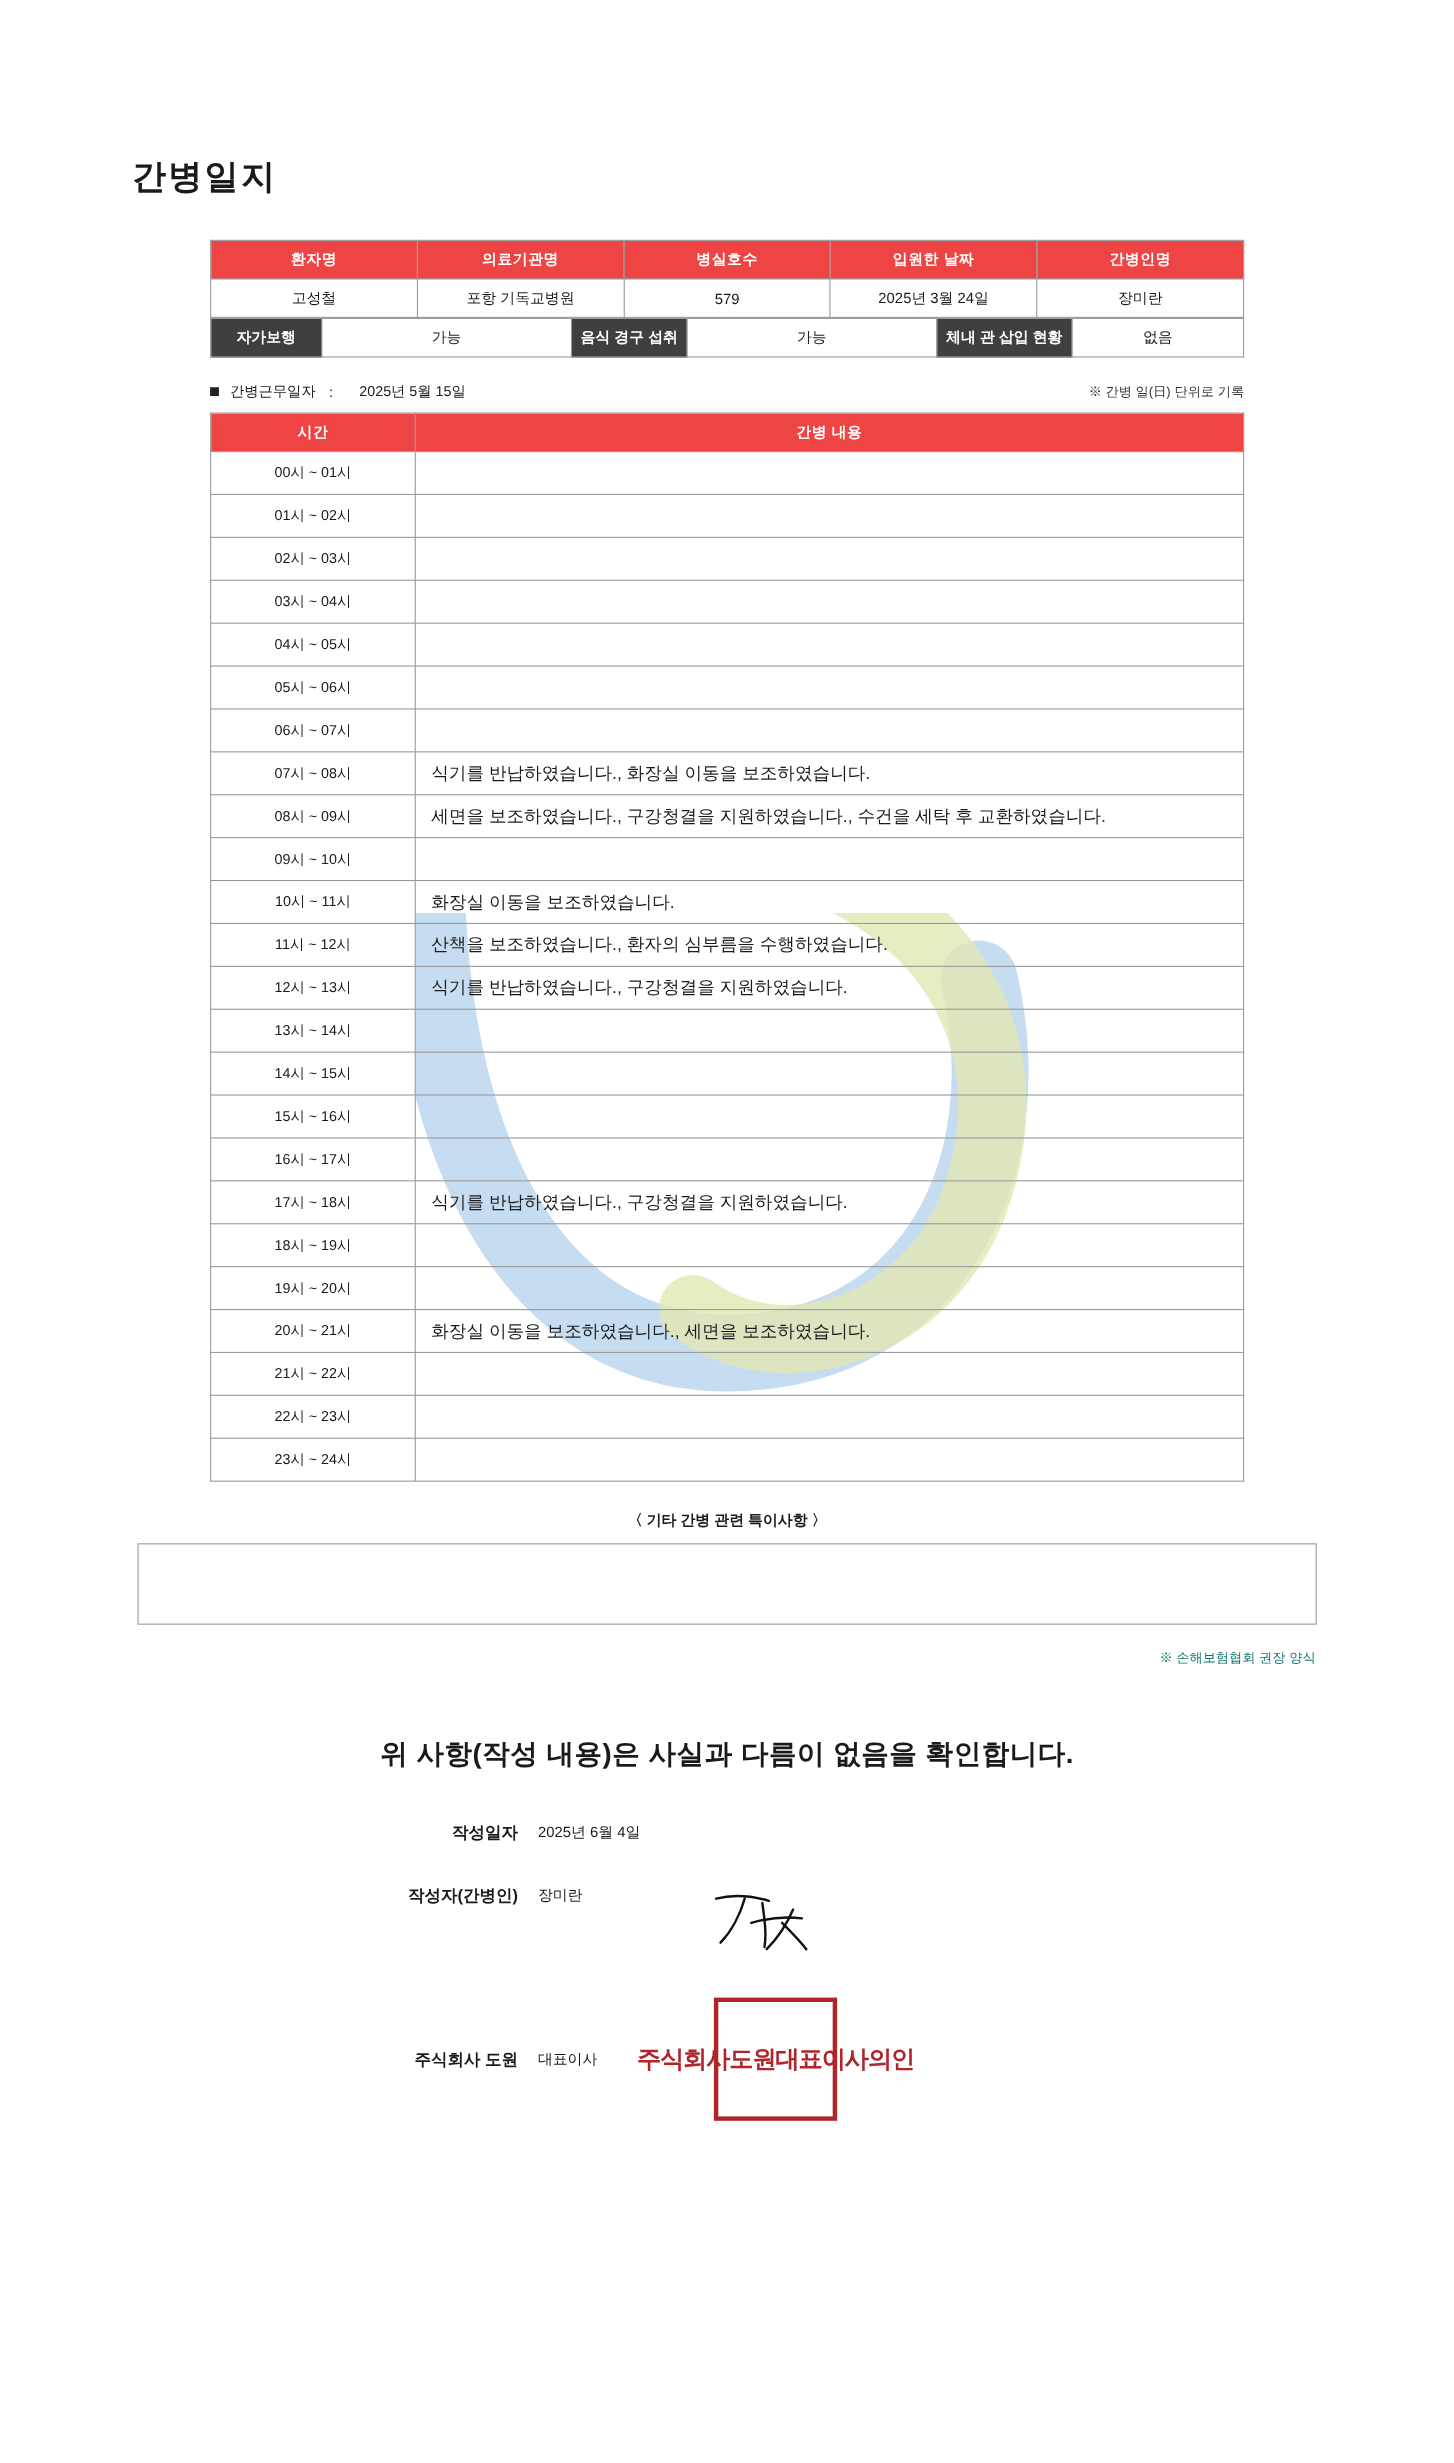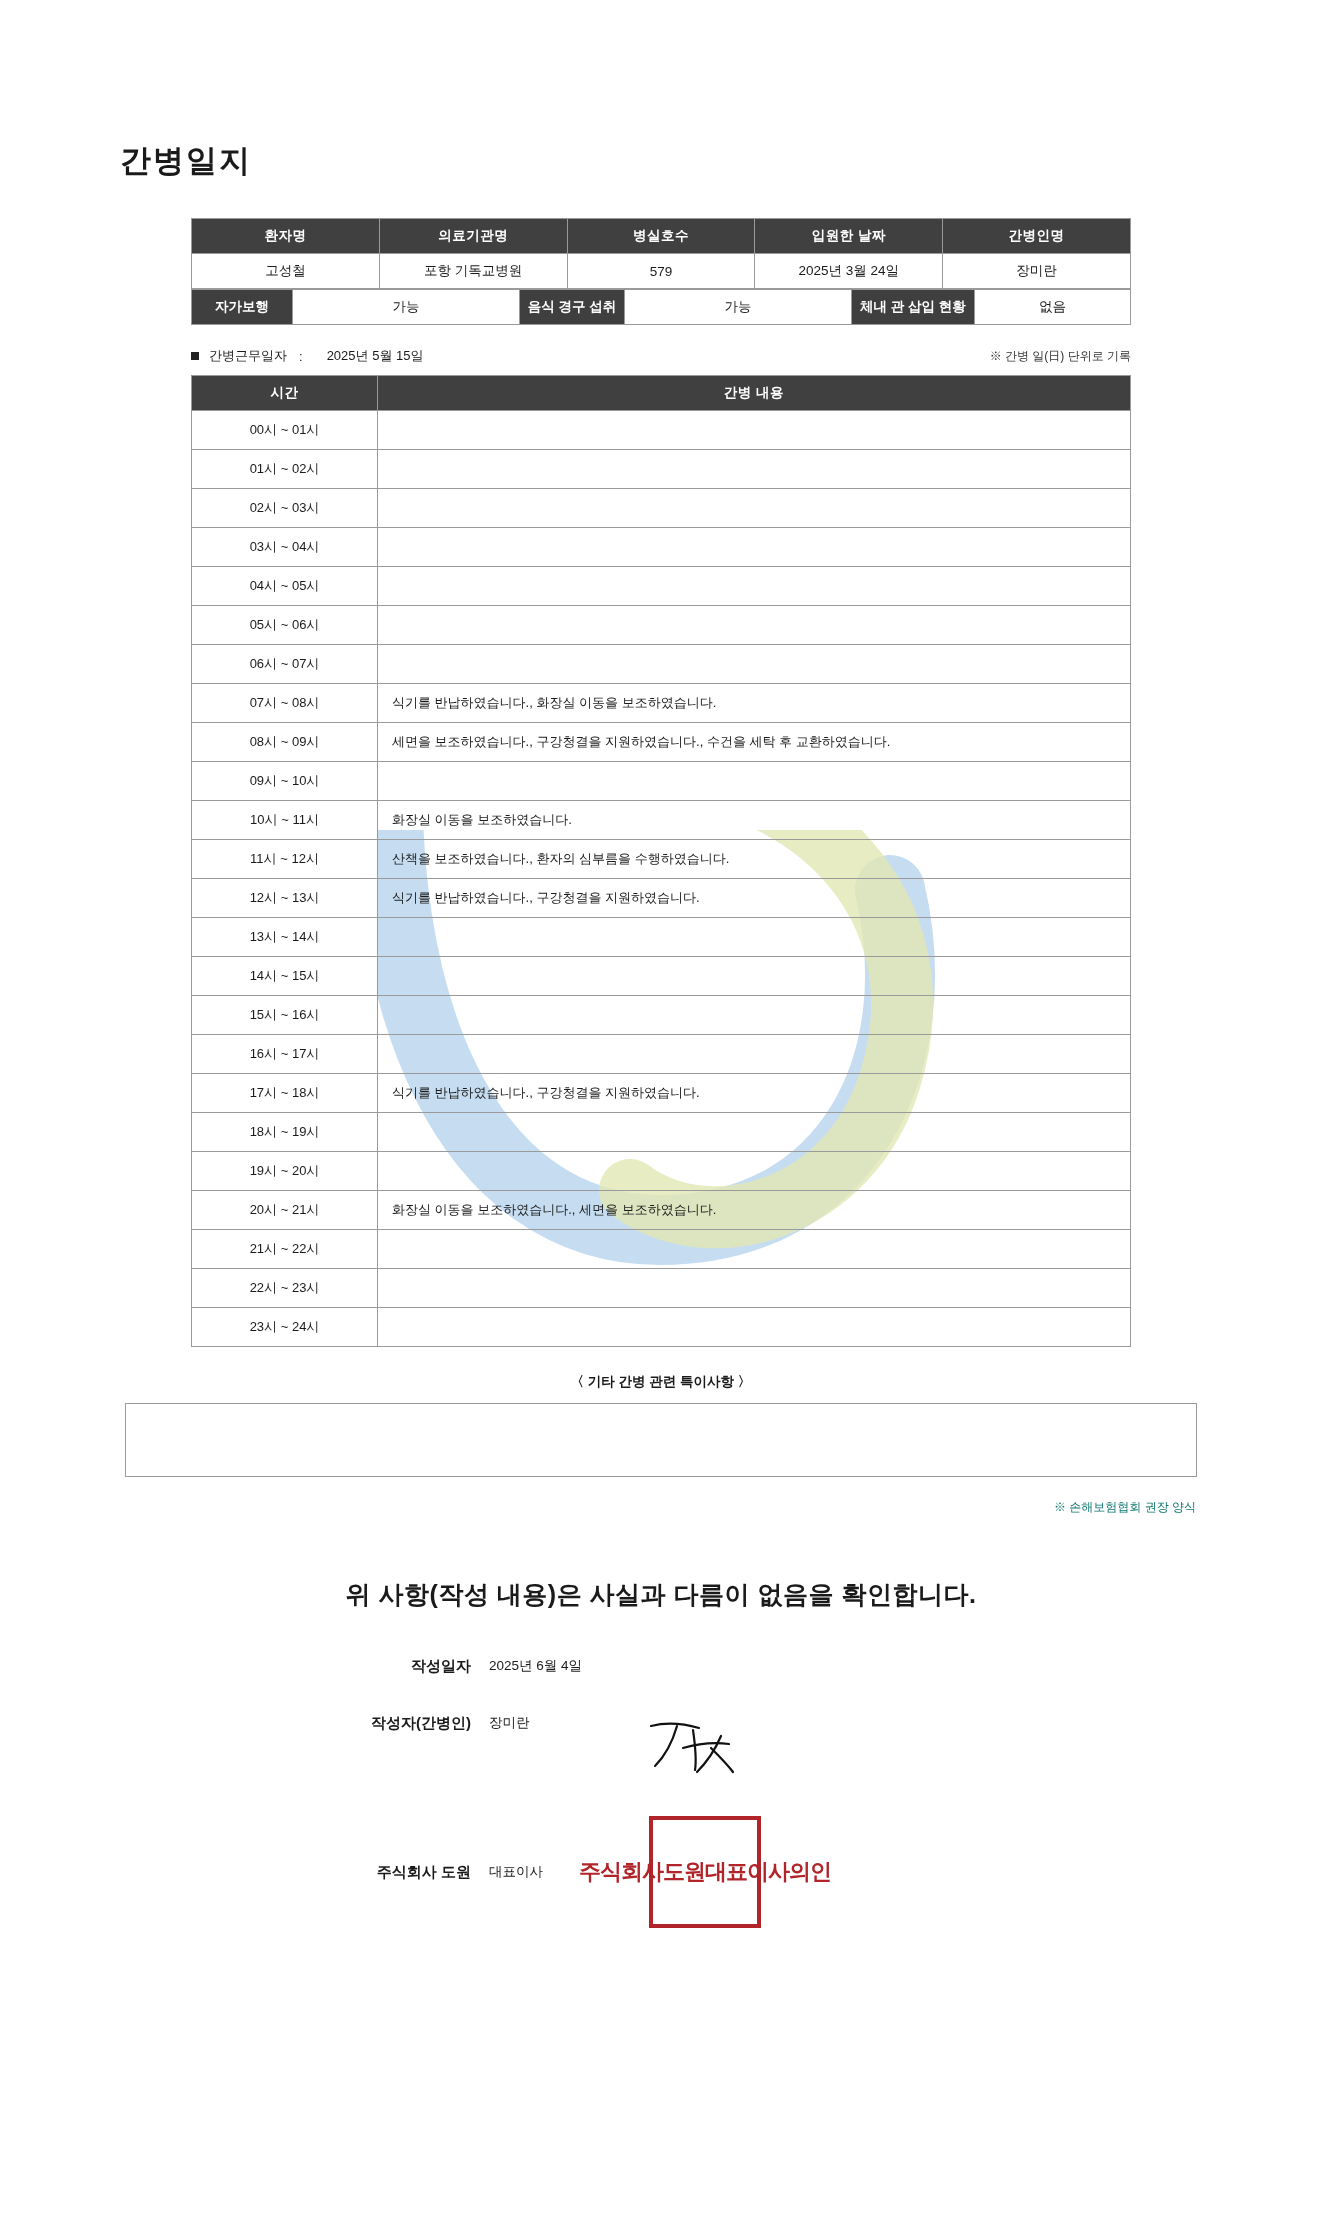--- a/index.html
+++ b/index.html
@@ -52,21 +52,21 @@
     border: 1px solid #9a9a9a;
     font-size: 13.5px;
     font-weight: normal;
     text-align: center;
     vertical-align: middle;
     padding: 0;
     height: 34px;
     background: #ffffff;
   }
   table.grid th {
-    background: #404040;
+    background: #ef4444;
     color: #ffffff;
     font-weight: bold;
     font-size: 13.5px;
     letter-spacing: 0.5px;
     margin-top: 40px;
   }
   .info-table td { height: 36px; }
 
   .cond-table { margin-top: 26px; }
   .cond-table td { height: 48px; }
@@ -102,21 +102,21 @@
   .log-table { margin-top: 4px; }
   .log-table th.time-h { width: 185px; }
   .log-table td.time-c {
     width: 185px;
     height: 38px;
     font-size: 13px;
   }
   .log-table td.desc-c {
     text-align: left;
     padding-left: 14px;
-    font-size: 13px;
+    font-size: 16px;
     height: 38px;
     background: transparent;
   }
   .log-table td.time-c { background: #ffffff; }
 
   .etc-title {
     text-align: center;
     font-size: 13.5px;
     font-weight: bold;
     margin: 26px 0 12px 0;

